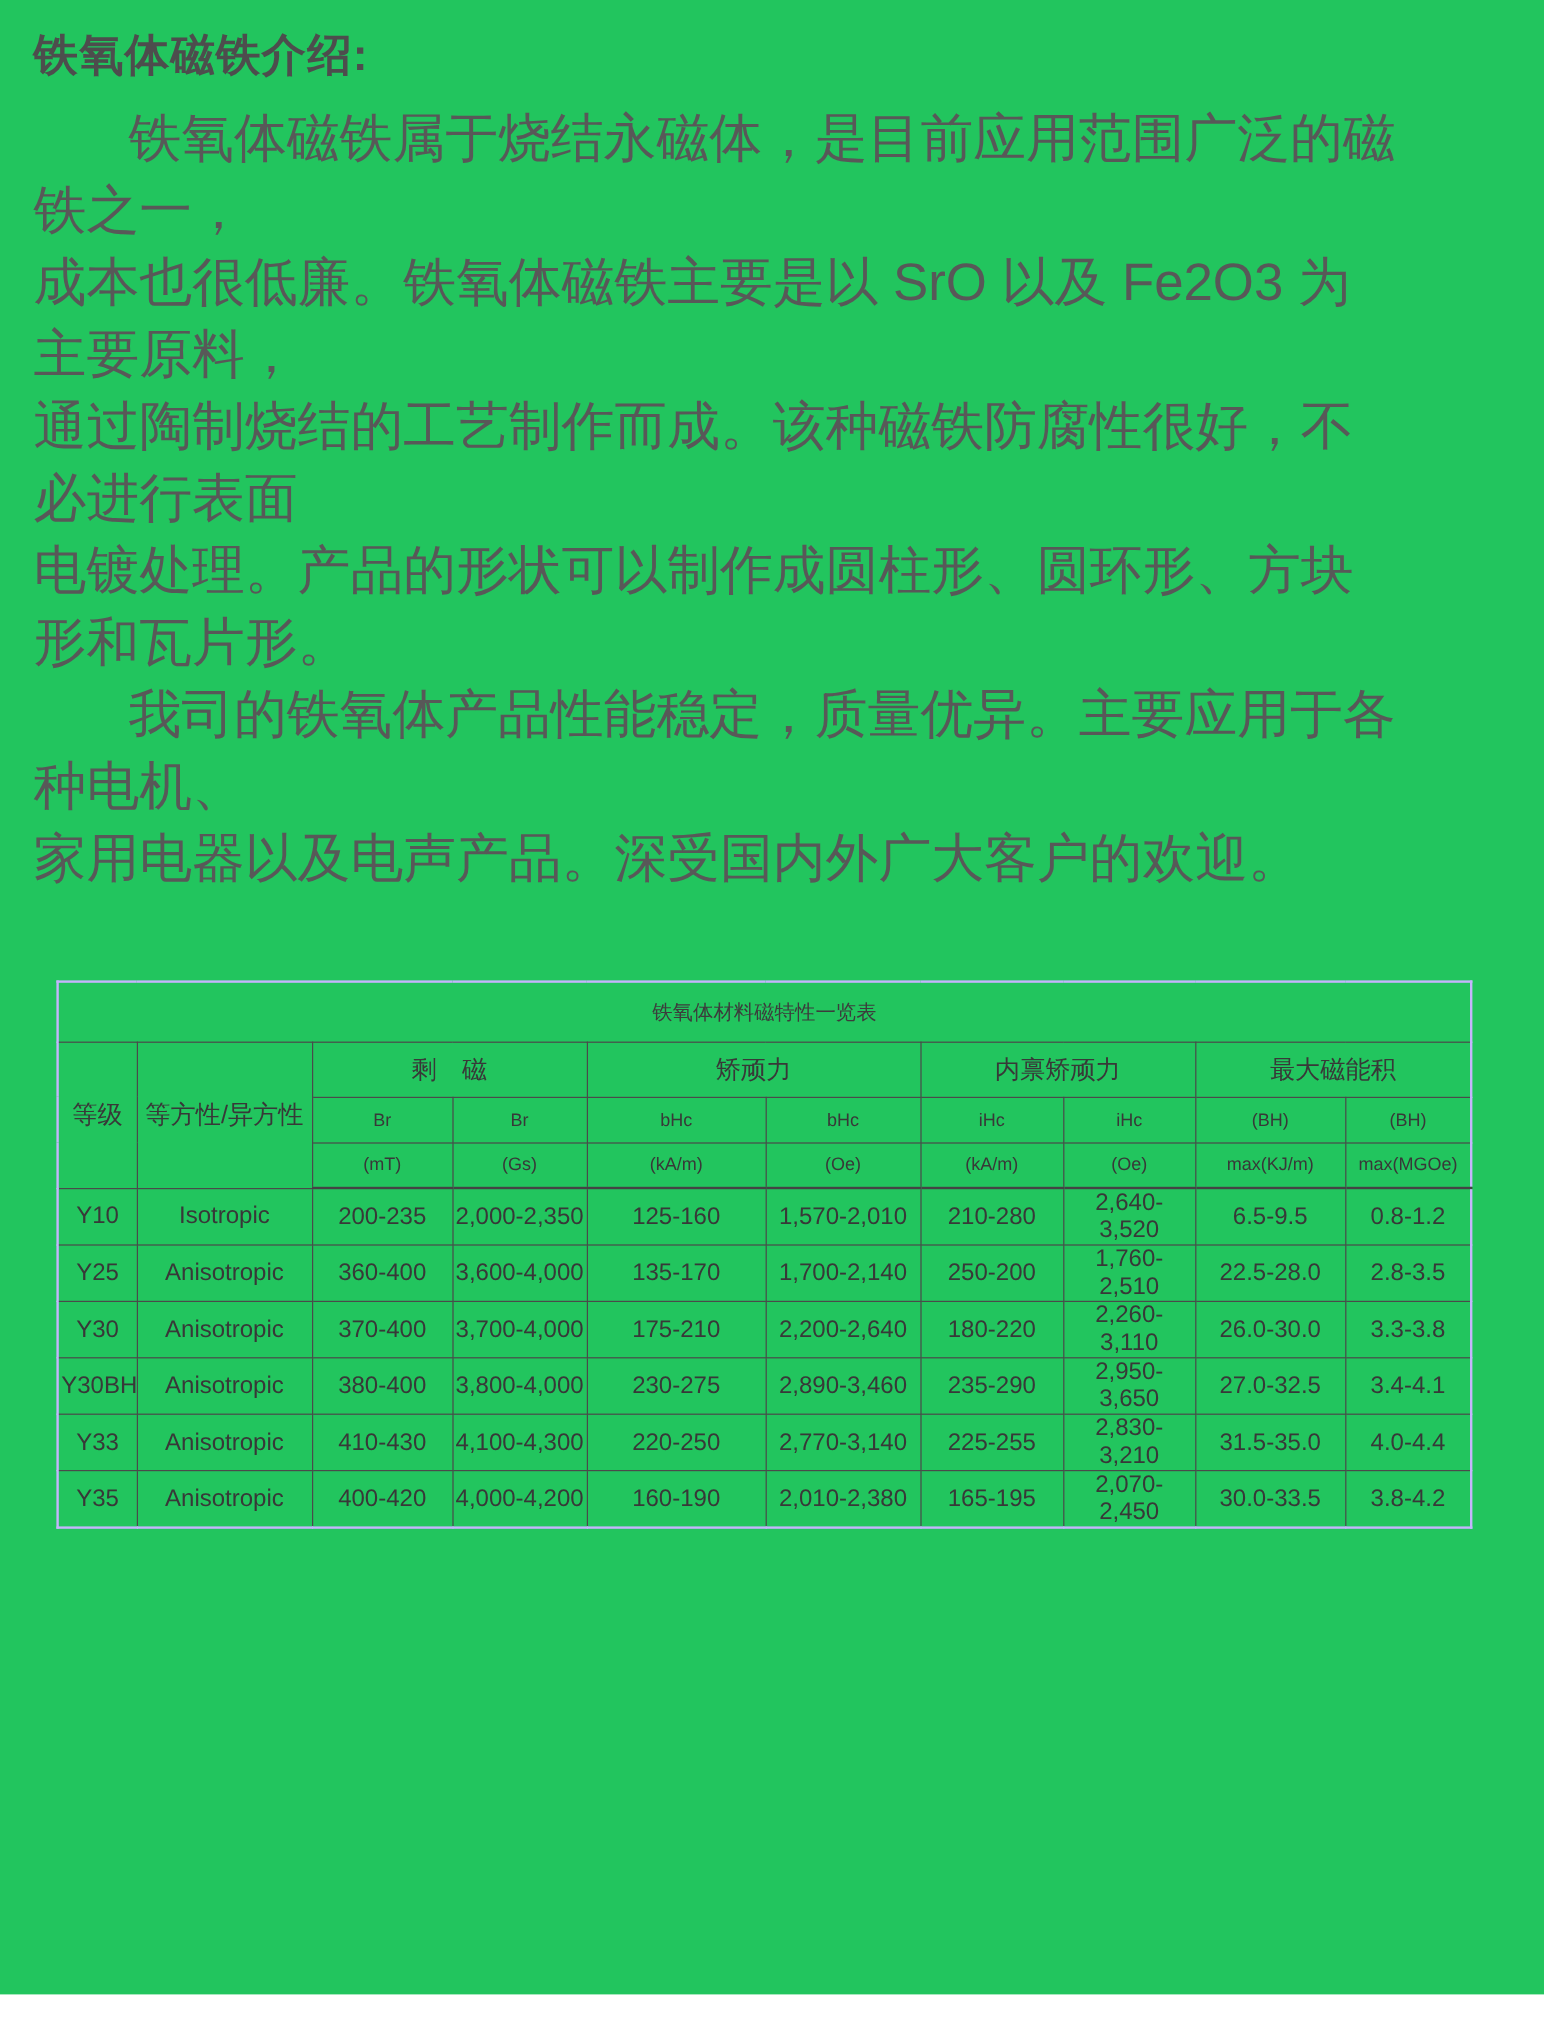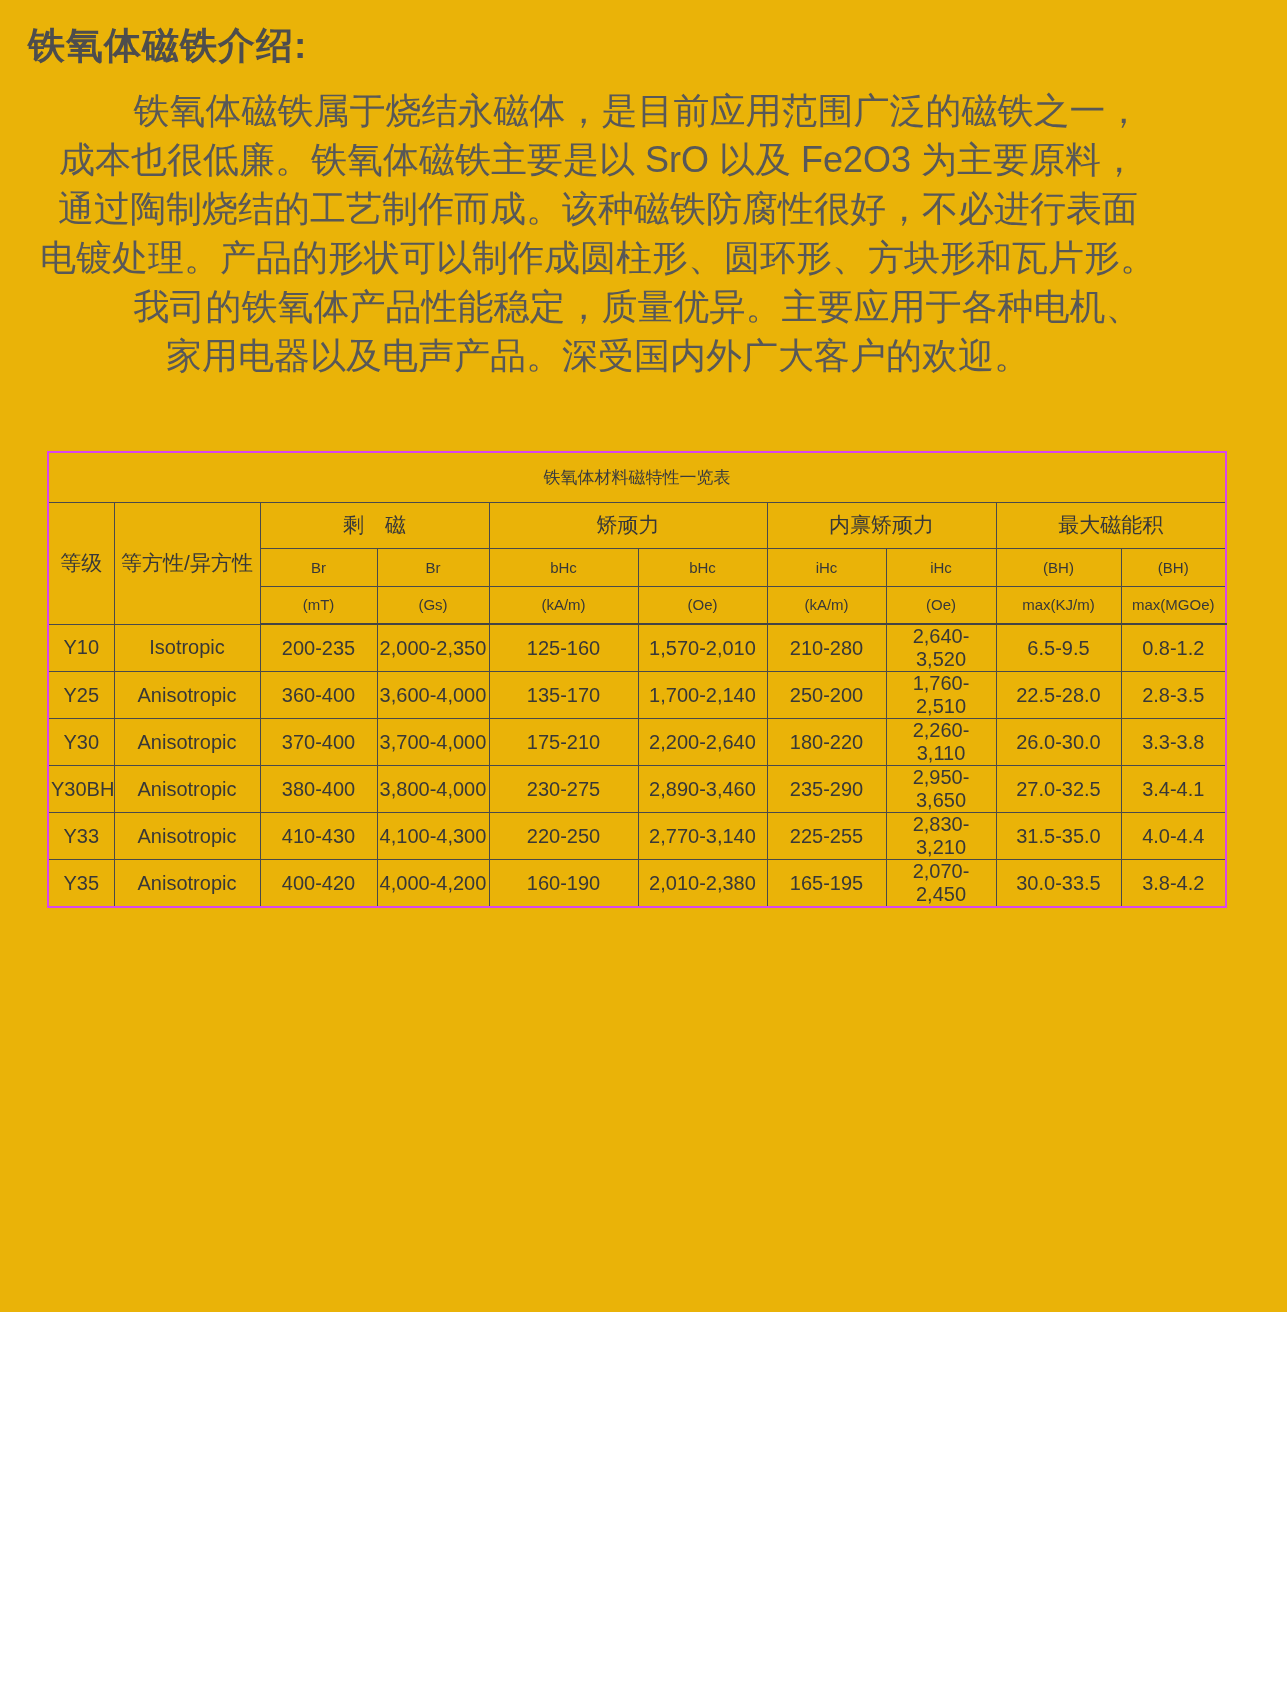--- a/index.html
+++ b/index.html
@@ -1,28 +1,28 @@
 <!DOCTYPE html>
 <html><head>
 <meta charset="utf-8">
 <style>
   * { margin:0; padding:0; box-sizing:border-box; }
   html,body { background:#ffffff; }
   body { width:1287px; height:1690px; font-family:"Liberation Sans", sans-serif; }
-  .page { position:relative; width:1287px; height:1312px; background:#eab308; padding:16px 0 0 28px; overflow:hidden; }
+  .page { position:relative; width:1287px; height:1662px; background:#22c55e; padding:16px 0 0 28px; overflow:hidden; }
 
   .doc-h1 { font-size:37px; font-weight:bold; color:#4d4d4d; line-height:60px; letter-spacing:1px; }
   .doc-h2 { font-size:37px; font-weight:bold; color:#4d4d4d; line-height:60px; letter-spacing:1px; margin-top:12px; }
-  .para { font-size:36px; color:#585858; line-height:49px; width:1140px; white-space:pre-wrap; text-align:center; }
+  .para { font-size:44px; color:#585858; line-height:60px; width:1140px; white-space:pre-wrap; text-align:left; }
   .para.indent { text-indent:79px; }
   .para.first { margin-top:10px; }
   .para.flow { margin-top:8px; }
 
   .mag-table { border-collapse:collapse; table-layout:fixed; width:1178px; margin:71px 0 0 19px;
-               color:#383838; border:2px solid #d946ef;padding-left:11px; }
+               color:#383838; border:2px solid #c4b5fd;padding-left:11px; }
   .mag-table th, .mag-table td { border:1px solid #4a4a4a; text-align:center; vertical-align:middle;
                font-weight:normal; padding:0 2px; overflow:hidden; }
   .title-row th { font-size:17px; height:50px; color:#3c3c3c; }
   .group-row th { font-size:21px; height:46px; }
   .sub-row  th { font-size:15px; height:38px; }
   .unit-row th { border-bottom:2px solid #444; }
   .mag-table tbody td { font-size:20px; height:24px; }
 </style>
 </head>
 <body>

